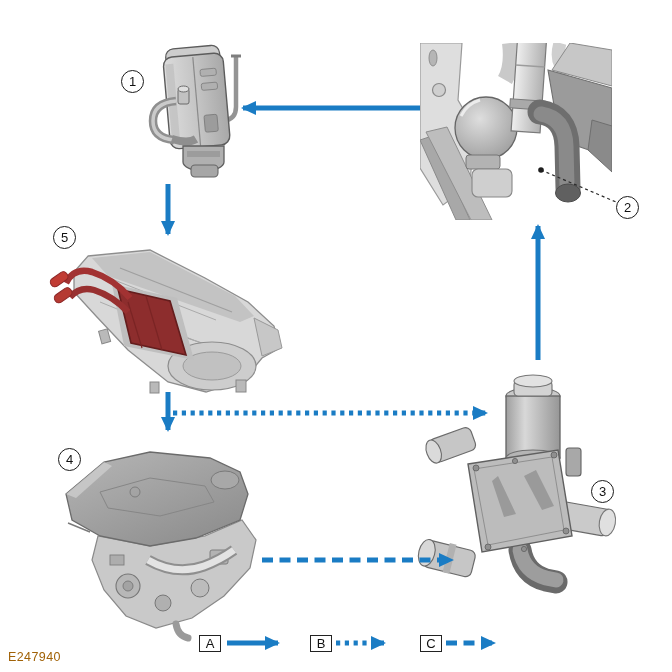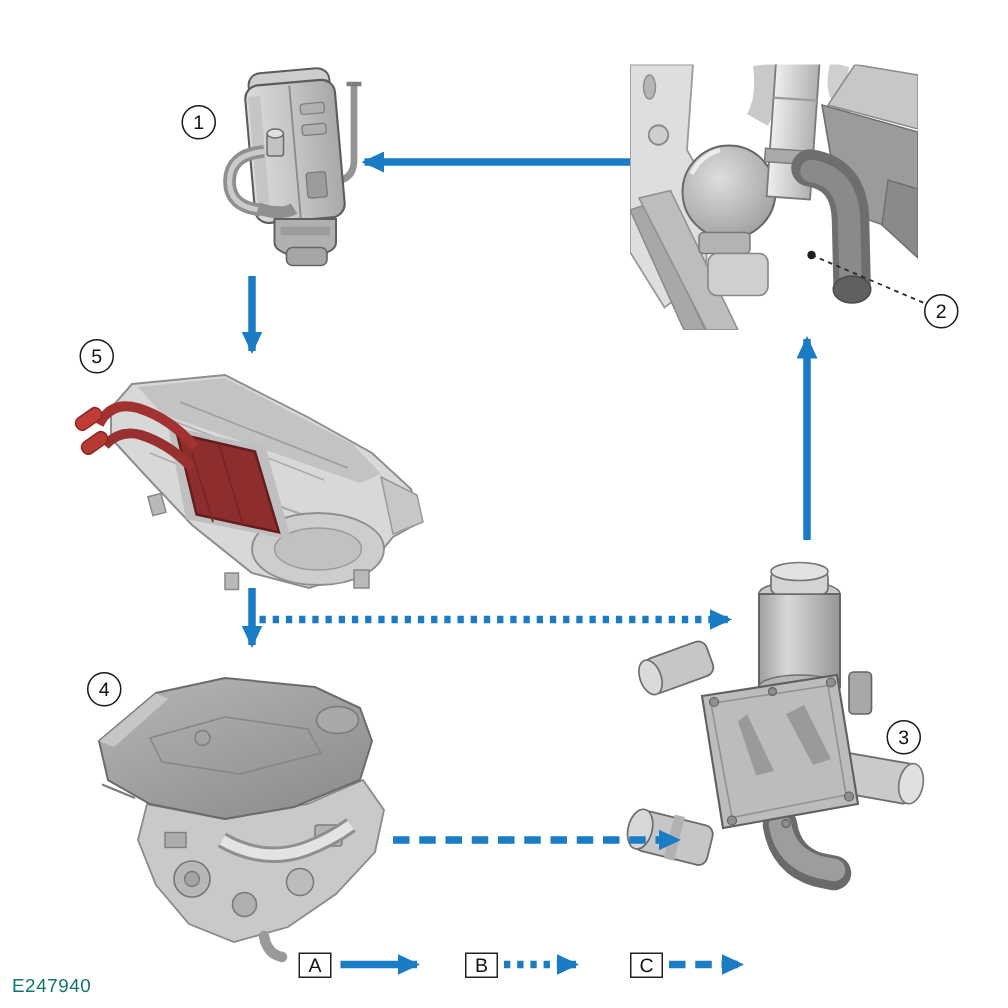--- a/index.html
+++ b/index.html
@@ -8,21 +8,21 @@
   .stage svg{position:absolute;left:0;top:0;}
   .arrow{stroke:#1a7cc4;stroke-width:5;fill:none;}
   .arrow.dotted{stroke-dasharray:4.2 4.6;}
   .arrow.dashed{stroke-dasharray:11 6.5;}
   .callout{position:absolute;width:23px;height:23px;border:1.4px solid #1a1a1a;border-radius:50%;
            background:#fff;display:flex;align-items:center;justify-content:center;
            font-size:13px;color:#111;box-sizing:border-box;}
   .legend-box{position:absolute;width:22px;height:17px;border:1.2px solid #222;background:#fff;
               display:flex;align-items:center;justify-content:center;font-size:13px;color:#111;
               box-sizing:border-box;}
-  .figure-id{position:absolute;left:8px;top:650px;font-size:12.5px;color:#0f766e;letter-spacing:.4px;}
+  .figure-id{position:absolute;left:8px;top:650px;font-size:12.5px;color:#a16207;letter-spacing:.4px;}
 </style>
 </head>
 <body>
 
 <div class="stage">
 
 <svg width="672" height="672" viewBox="0 0 672 672">
   <defs>
     <marker id="mArrow" markerUnits="userSpaceOnUse" markerWidth="16" markerHeight="14" refX="13" refY="7" orient="auto">
       <path d="M0,0 L15,7 L0,14 Z" fill="#1a7cc4"></path>

